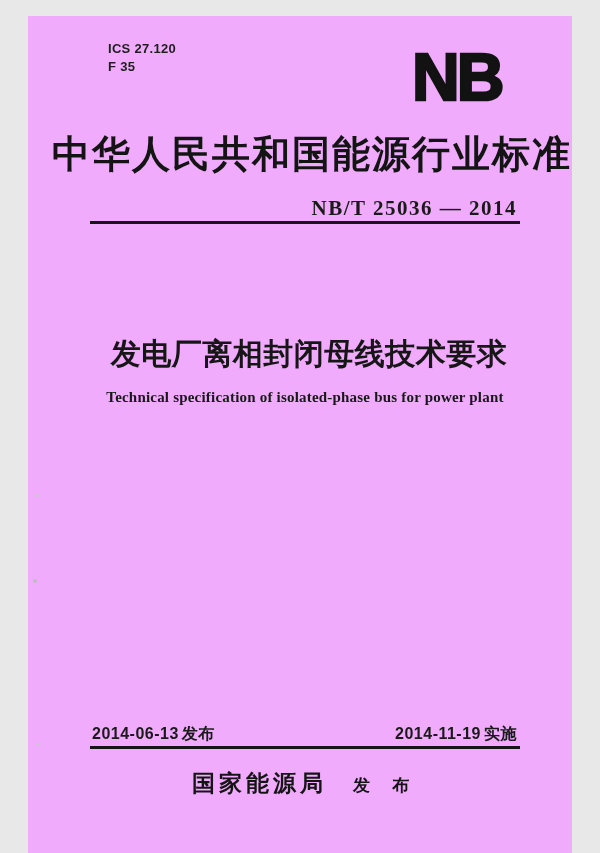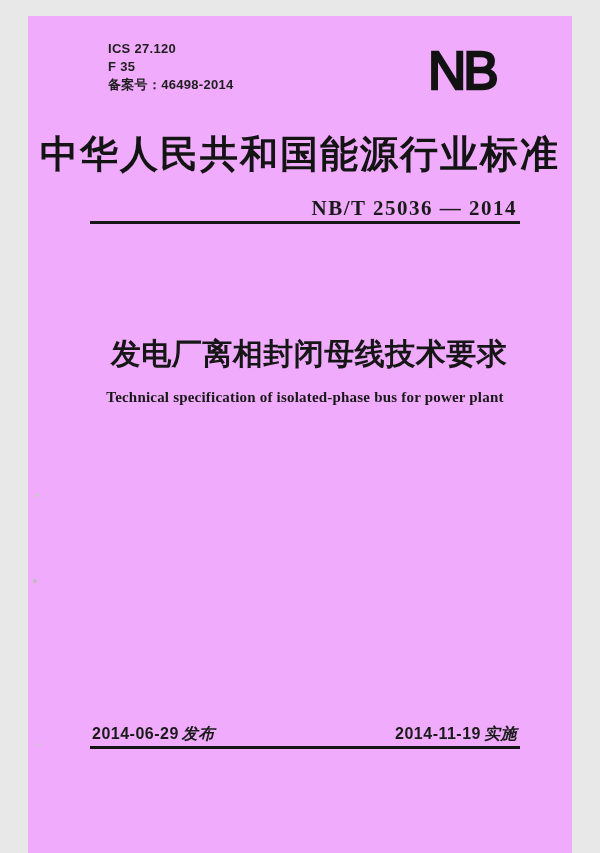--- a/index.html
+++ b/index.html
@@ -24,38 +24,38 @@
     left: 80px;
     top: 24px;
     font-size: 13px;
     font-weight: bold;
     line-height: 18px;
     letter-spacing: 0.3px;
     color: #1e1e1e;
   }
   .logo {
     position: absolute;
-    left: 400px;
+    left: 384px;
     top: 28px;
     font-family: "Liberation Sans", "DejaVu Sans", sans-serif;
-    font-weight: normal;
-    font-size: 53px;
+    font-weight: bold;
+    font-size: 66px;
     line-height: 1;
     letter-spacing: -3px;
     color: #121212;
     -webkit-text-stroke: 2.5px #121212;
   }
 
   
   .std-title {
     position: absolute;
     left: 0;
     top: 113px;
     width: 100%;
-    text-align: center;
+    text-align: right;
     font-family: "Liberation Serif", "DejaVu Serif", serif;
     font-weight: bold;
     font-size: 38px;
     letter-spacing: 2px;
     white-space: nowrap;
     color: #141414;
   }
   .std-number {
     position: absolute;
     right: 55px;
@@ -111,21 +111,21 @@
     right: 55px;
     top: 708px;
     display: flex;
     justify-content: space-between;
     font-family: "Liberation Sans", "DejaVu Sans", sans-serif;
     font-weight: bold;
     font-size: 16px;
     letter-spacing: 0.5px;
     color: #1a1a1a;
   }
-  .footer-dates .date-label { margin-left: 3px; font-style: italic; }
+  .footer-dates .date-label { margin-left: 3px; }
   .publisher-row {
     position: absolute;
     left: 62px;
     right: 52px;
     top: 752px;
     text-align: center;
     white-space: nowrap;
   }
   .publisher-name {
     font-family: "Liberation Serif", "DejaVu Serif", serif;
@@ -166,40 +166,42 @@
   .speck3 { left: 9px; top: 727px; width: 3px; height: 3px; }
 </style>
 </head>
 <body>
 
 <div class="page">
 
   <div class="ics-block">
     <div>ICS 27.120</div>
     <div>F 35</div>
-    <div>备案号：46498-2014</div>
   </div>
 
   <div class="logo">NB</div>
 
   <div class="std-title">中华人民共和国能源行业标准</div>
 
   <div class="std-number">NB/T 25036 — 2014</div>
 
   <div class="rule rule-top"></div>
 
   <div class="doc-title">发电厂离相封闭母线技术要求</div>
   <div class="doc-title-en">Technical specification of isolated-phase bus for power plant</div>
 
   <div class="footer-dates">
-    <div><span>2014-06-29</span><span class="date-label">发布</span></div>
+    <div><span>2014-06-13</span><span class="date-label">发布</span></div>
     <div><span>2014-11-19</span><span class="date-label">实施</span></div>
   </div>
 
   <div class="rule rule-bottom"></div>
 
+  <div class="publisher-row">
+    <span class="publisher-name">国家能源局</span><span class="publish-label">发 布</span>
+  </div>
 
   <div class="speck speck1"></div>
   <div class="speck speck2"></div>
   <div class="speck speck3"></div>
   <div class="bottom-band"></div>
 
 </div>
 
 </body></html>

